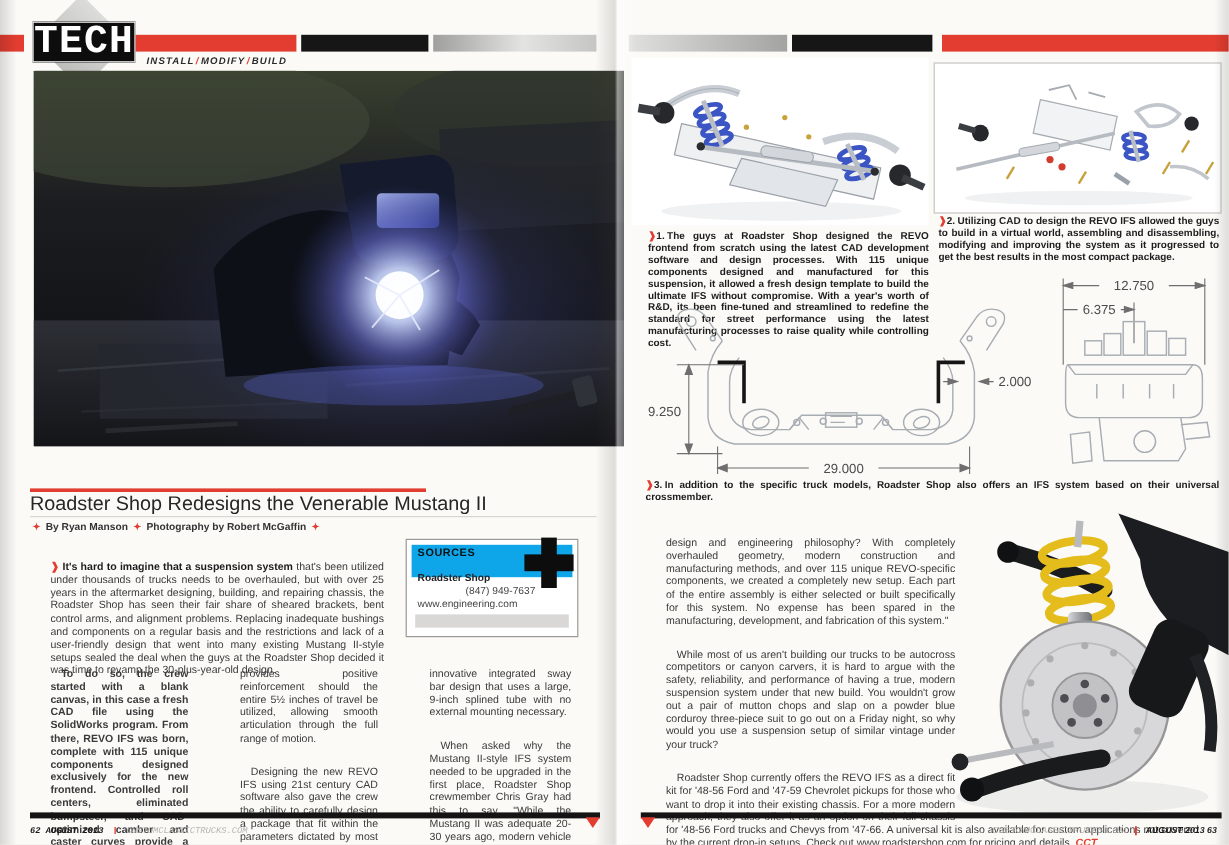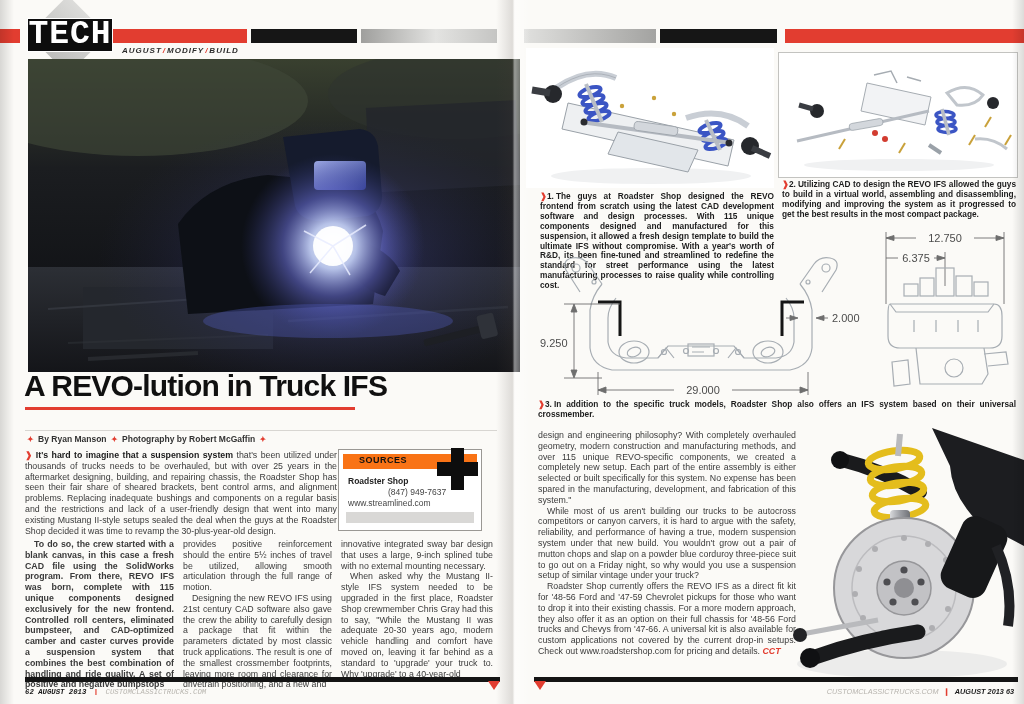--- a/index.html
+++ b/index.html
@@ -20,28 +20,28 @@
   
   .title{left:24px;top:369px;font-size:30px;font-weight:bold;color:#101010;letter-spacing:-0.8px;white-space:nowrap;}
   .title-rule{left:25px;top:407px;width:330px;height:3px;background:#e23d30;}
   .subtitle{left:25px;top:411px;font-size:16.5px;color:#262626;white-space:nowrap;}
   .sub-rule{left:25px;top:430px;width:472px;height:1px;background:#d8d6d2;}
   .byline{left:25px;top:434px;font-size:8.5px;font-weight:bold;color:#333;}
   .byline .dm{color:#e23d30;font-size:8px;padding:0 2px;}
 
   
   .bodytxt{font-size:8.8px;line-height:10.8px;color:#3a3a3a;text-align:justify;}
-  .bodytxt p{margin:0;}
+  .bodytxt p{margin:17px;}
   .bodytxt p.ind{text-indent:9px;}
   .caret{color:#e23d30;font-weight:bold;}
   .lead{font-weight:bold;color:#1c1c1c;}
 
   
   .srcbox{left:338px;top:449px;width:142px;height:80px;background:#fff;border:1px solid #9a9894;}
-  .srchead{position:absolute;left:4px;top:4px;right:4px;height:15px;background:#f97316;color:#111;font-weight:bold;font-size:9px;line-height:13px;padding-left:16px;letter-spacing:.5px;}
+  .srchead{position:absolute;left:4px;top:4px;right:4px;height:27px;background:#0ea5e9;color:#111;font-weight:bold;font-size:9px;line-height:13px;padding-left:5px;letter-spacing:.5px;}
   .srcname{position:absolute;left:9px;top:26px;font-size:8.5px;font-weight:bold;color:#222;}
   .srcline{position:absolute;left:9px;font-size:8.5px;color:#444;}
   .srcbar{position:absolute;left:7px;right:7px;bottom:7px;height:11px;background:#d9d8d6;}
   .plus{background:#0d0d0d;}
 
   
   .cap{font-size:8.3px;line-height:9.9px;font-weight:bold;color:#1d1d1d;text-align:justify;}
   .cap .num{margin-right:2px;}
 
   
@@ -63,21 +63,21 @@
 
 <div class="spread">
 
   <div class="abs diamond"></div>
   <div class="abs bar" style="left:0;width:20px;background:#e23d30;"></div>
   <div class="abs tech-box">TECH</div>
   <div class="abs bar" style="left:113px;width:134px;background:#e23d30;"></div>
   <div class="abs bar" style="left:251px;width:106px;background:#161616;"></div>
   <div class="abs bar" style="left:361px;width:136px;background:linear-gradient(90deg,#9f9f9d,#e3e3e1 55%,#c5c5c3);"></div>
   <div class="abs tagline">
-    <span>AUGUST</span><span class="sl">/</span><span>MODIFY</span><span class="sl">/</span><span>BUILD</span>
+    <span>INSTALL</span><span class="sl">/</span><span>MODIFY</span><span class="sl">/</span><span>BUILD</span>
   </div>
 
   <div class="abs bar" style="left:524px;width:132px;background:linear-gradient(90deg,#e0e0de,#a3a3a1);"></div>
   <div class="abs bar" style="left:660px;width:117px;background:#161616;"></div>
   <div class="abs bar" style="left:785px;width:239px;background:#e23d30;"></div>
 
   <svg class="abs" style="left:28px;top:59px;" width="492" height="313" viewBox="0 0 492 313">
     <defs>
       <linearGradient id="bgG" x1="0" y1="0" x2="0" y2="1">
         <stop offset="0" stop-color="#39402f"></stop>
@@ -126,40 +126,40 @@
         <line x1="305" y1="187" x2="276" y2="172"></line>
     </g>
     <ellipse cx="300" cy="262" rx="125" ry="17" fill="#545fc4" opacity="0.35"></ellipse>
     <g transform="rotate(-14 435 275)">
       <rect x="395" y="271" width="62" height="7" rx="2" fill="#1d1f24"></rect>
       <rect x="452" y="261" width="17" height="24" rx="3" fill="#2f3239"></rect>
     </g>
     <line x1="60" y1="300" x2="170" y2="294" stroke="#2b2e33" stroke-width="4" opacity="0.8"></line>
   </svg>
 
-  <div class="abs title">A REVO-lution in Truck IFS</div>
   <div class="abs title-rule"></div>
+  <div class="abs subtitle">Roadster Shop Redesigns the Venerable Mustang II</div>
   <div class="abs sub-rule"></div>
   <div class="abs byline">
     <span class="dm">✦</span>
     <span>By Ryan Manson</span>
     <span class="dm">✦</span>
     <span>Photography by Robert McGaffin</span>
     <span class="dm">✦</span>
   </div>
 
   <div class="abs bodytxt" style="left:25px;top:450px;width:312px;">
     <p><span class="caret">❱</span> <span class="lead">It's hard to imagine that a suspension system</span> <span>that's been utilized under thousands of trucks needs to be overhauled, but with over 25 years in the aftermarket designing, building, and repairing chassis, the Roadster Shop has seen their fair share of sheared brackets, bent control arms, and alignment problems. Replacing inadequate bushings and components on a regular basis and the restrictions and lack of a user-friendly design that went into many existing Mustang II-style setups sealed the deal when the guys at the Roadster Shop decided it was time to revamp the 30-plus-year-old design.</span></p>
   </div>
 
   <div class="abs srcbox">
     <div class="srchead">SOURCES</div>
     <div class="srcname">Roadster Shop</div>
     <div class="srcline" style="top:37px;padding-left:40px;">(847) 949-7637</div>
-    <div class="srcline" style="top:48px;">www.streamlined.com</div>
+    <div class="srcline" style="top:48px;">www.engineering.com</div>
     <div class="srcbar"></div>
   </div>
   <div class="abs plus" style="left:451px;top:448px;width:13px;height:42px;"></div>
   <div class="abs plus" style="left:437px;top:462px;width:41px;height:14px;"></div>
 
   <div class="abs bodytxt" style="left:25px;top:539px;width:149px;font-weight:bold;">
     <p class="ind">To do so, the crew started with a blank canvas, in this case a fresh CAD file using the SolidWorks program. From there, REVO IFS was born, complete with 115 unique components designed exclusively for the new frontend. Controlled roll centers, eliminated bumpsteer, and CAD-optimized camber and caster curves provide a suspension system that combines the best combination of handling and ride quality. A set of positive and negative bumpstops</p>
   </div>
   <div class="abs bodytxt" style="left:183px;top:539px;width:149px;">
     <p>provides positive reinforcement should the entire 5½ inches of travel be utilized, allowing smooth articulation through the full range of motion.</p>

